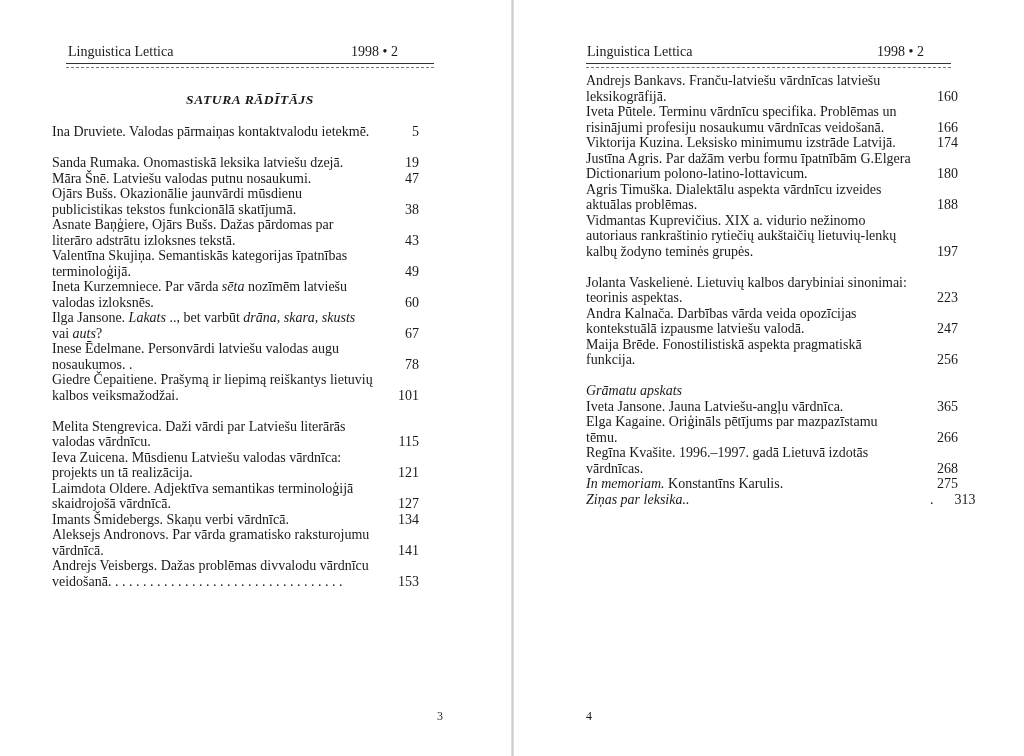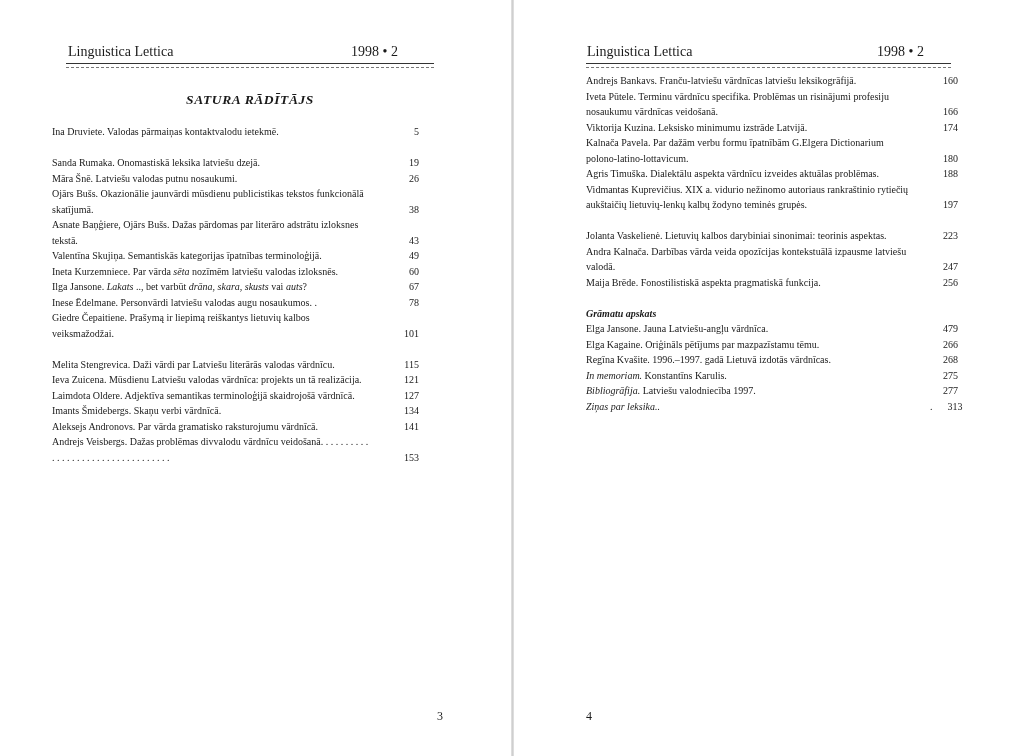--- a/index.html
+++ b/index.html
@@ -23,28 +23,28 @@
   .head-rule {
     position: absolute; top: 63px; height: 3px;
     border-top: 1.5px solid #333; border-bottom: 1px dashed #777;
   }
   #page-left .head-rule { left: 66px; width: 368px; }
   #page-right .head-rule { left: 72px; width: 365px; }
   .toc-title {
     position: absolute; top: 92px; left: 66px; width: 368px; text-align: center;
     font-weight: bold; font-size: 13.5px; letter-spacing: 0.6px; font-style: italic;
   }
-  .toc { position: absolute; font-size: 10px; line-height: 15.5px; }
+  .toc { position: absolute; font-size: 14px; line-height: 15.5px; }
   #page-left .toc { left: 52px; width: 367px; top: 124px; }
   #page-right .toc { left: 72px; width: 372px; top: 73px; }
   .entry { display: flex; align-items: flex-end; justify-content: space-between; }
   .entry .text { flex: 1; padding-right: 18px; }
   .entry .pg { width: 28px; text-align: right; white-space: nowrap; }
   .gap { height: 15.5px; }
-  .section-head { font-style: italic; font-weight: bold; }
+  .section-head { font-style: italic; }
   i { }
   .folio { position: absolute; top: 709px; font-size: 12px; }
   #page-left .folio { left: 437px; }
   #page-right .folio { left: 72px; }
 </style>
 </head>
 <body>
 
 <div class="page" id="page-left">
   <div class="running-head">
@@ -58,21 +58,21 @@
         <span class="text">Ina Druviete. Valodas pārmaiņas kontaktvalodu ietekmē.</span>
         <span class="pg">5</span>
       </div>
       <div class="gap"></div>
       <div class="entry">
         <span class="text">Sanda Rumaka. Onomastiskā leksika latviešu dzejā.</span>
         <span class="pg">19</span>
       </div>
       <div class="entry">
         <span class="text">Māra Šnē. Latviešu valodas putnu nosaukumi.</span>
-        <span class="pg">26</span>
+        <span class="pg">47</span>
       </div>
       <div class="entry">
         <span class="text">Ojārs Bušs. Okazionālie jaunvārdi mūsdienu publicistikas tekstos funkcionālā skatījumā.</span>
         <span class="pg">38</span>
       </div>
       <div class="entry">
         <span class="text">Asnate Baņģiere, Ojārs Bušs. Dažas pārdomas par literāro adstrātu izloksnes tekstā.</span>
         <span class="pg">43</span>
       </div>
       <div class="entry">
@@ -139,21 +139,21 @@
       </div>
       <div class="entry">
         <span class="text">Iveta Pūtele. Terminu vārdnīcu specifika. Problēmas un risinājumi profesiju nosaukumu vārdnīcas veidošanā.</span>
         <span class="pg">166</span>
       </div>
       <div class="entry">
         <span class="text">Viktorija Kuzina. Leksisko minimumu izstrāde Latvijā.</span>
         <span class="pg">174</span>
       </div>
       <div class="entry">
-        <span class="text">Kalnača Pavela. Par dažām verbu formu īpatnībām G.Elgera Dictionarium polono-latino-lottavicum.</span>
+        <span class="text">Justīna Agris. Par dažām verbu formu īpatnībām G.Elgera Dictionarium polono-latino-lottavicum.</span>
         <span class="pg">180</span>
       </div>
       <div class="entry">
         <span class="text">Agris Timuška. Dialektālu aspekta vārdnīcu izveides aktuālas problēmas.</span>
         <span class="pg">188</span>
       </div>
       <div class="entry">
         <span class="text">Vidmantas Kuprevičius. XIX a. vidurio nežinomo autoriaus rankraštinio rytiečių aukštaičių lietuvių-lenkų kalbų žodyno teminės grupės.</span>
         <span class="pg">197</span>
       </div>
@@ -166,38 +166,34 @@
         <span class="text">Andra Kalnača. Darbības vārda veida opozīcijas kontekstuālā izpausme latviešu valodā.</span>
         <span class="pg">247</span>
       </div>
       <div class="entry">
         <span class="text">Maija Brēde. Fonostilistiskā aspekta pragmatiskā funkcija.</span>
         <span class="pg">256</span>
       </div>
       <div class="gap"></div>
       <div class="section-head">Grāmatu apskats</div>
       <div class="entry">
-        <span class="text">Elga Jansone. Jauna Latviešu-angļu vārdnīca.</span>
-        <span class="pg">479</span>
+        <span class="text">Iveta Jansone. Jauna Latviešu-angļu vārdnīca.</span>
+        <span class="pg">365</span>
       </div>
       <div class="entry">
         <span class="text">Elga Kagaine. Oriģināls pētījums par mazpazīstamu tēmu.</span>
         <span class="pg">266</span>
       </div>
       <div class="entry">
         <span class="text">Regīna Kvašite. 1996.–1997. gadā Lietuvā izdotās vārdnīcas.</span>
         <span class="pg">268</span>
       </div>
       <div class="entry">
         <span class="text"><i>In memoriam.</i> Konstantīns Karulis.</span>
         <span class="pg">275</span>
       </div>
       <div class="entry">
-        <span class="text"><i>Bibliogrāfija.</i> Latviešu valodniecība 1997.</span>
-        <span class="pg">277</span>
-      </div>
-      <div class="entry">
         <span class="text"><i>Ziņas par leksika..</i></span>
         <span class="pg">. &nbsp;&nbsp;&nbsp;&nbsp; 313</span>
       </div>
     </div>
   <div class="folio">4</div>
 </div>
 
 </body></html>

